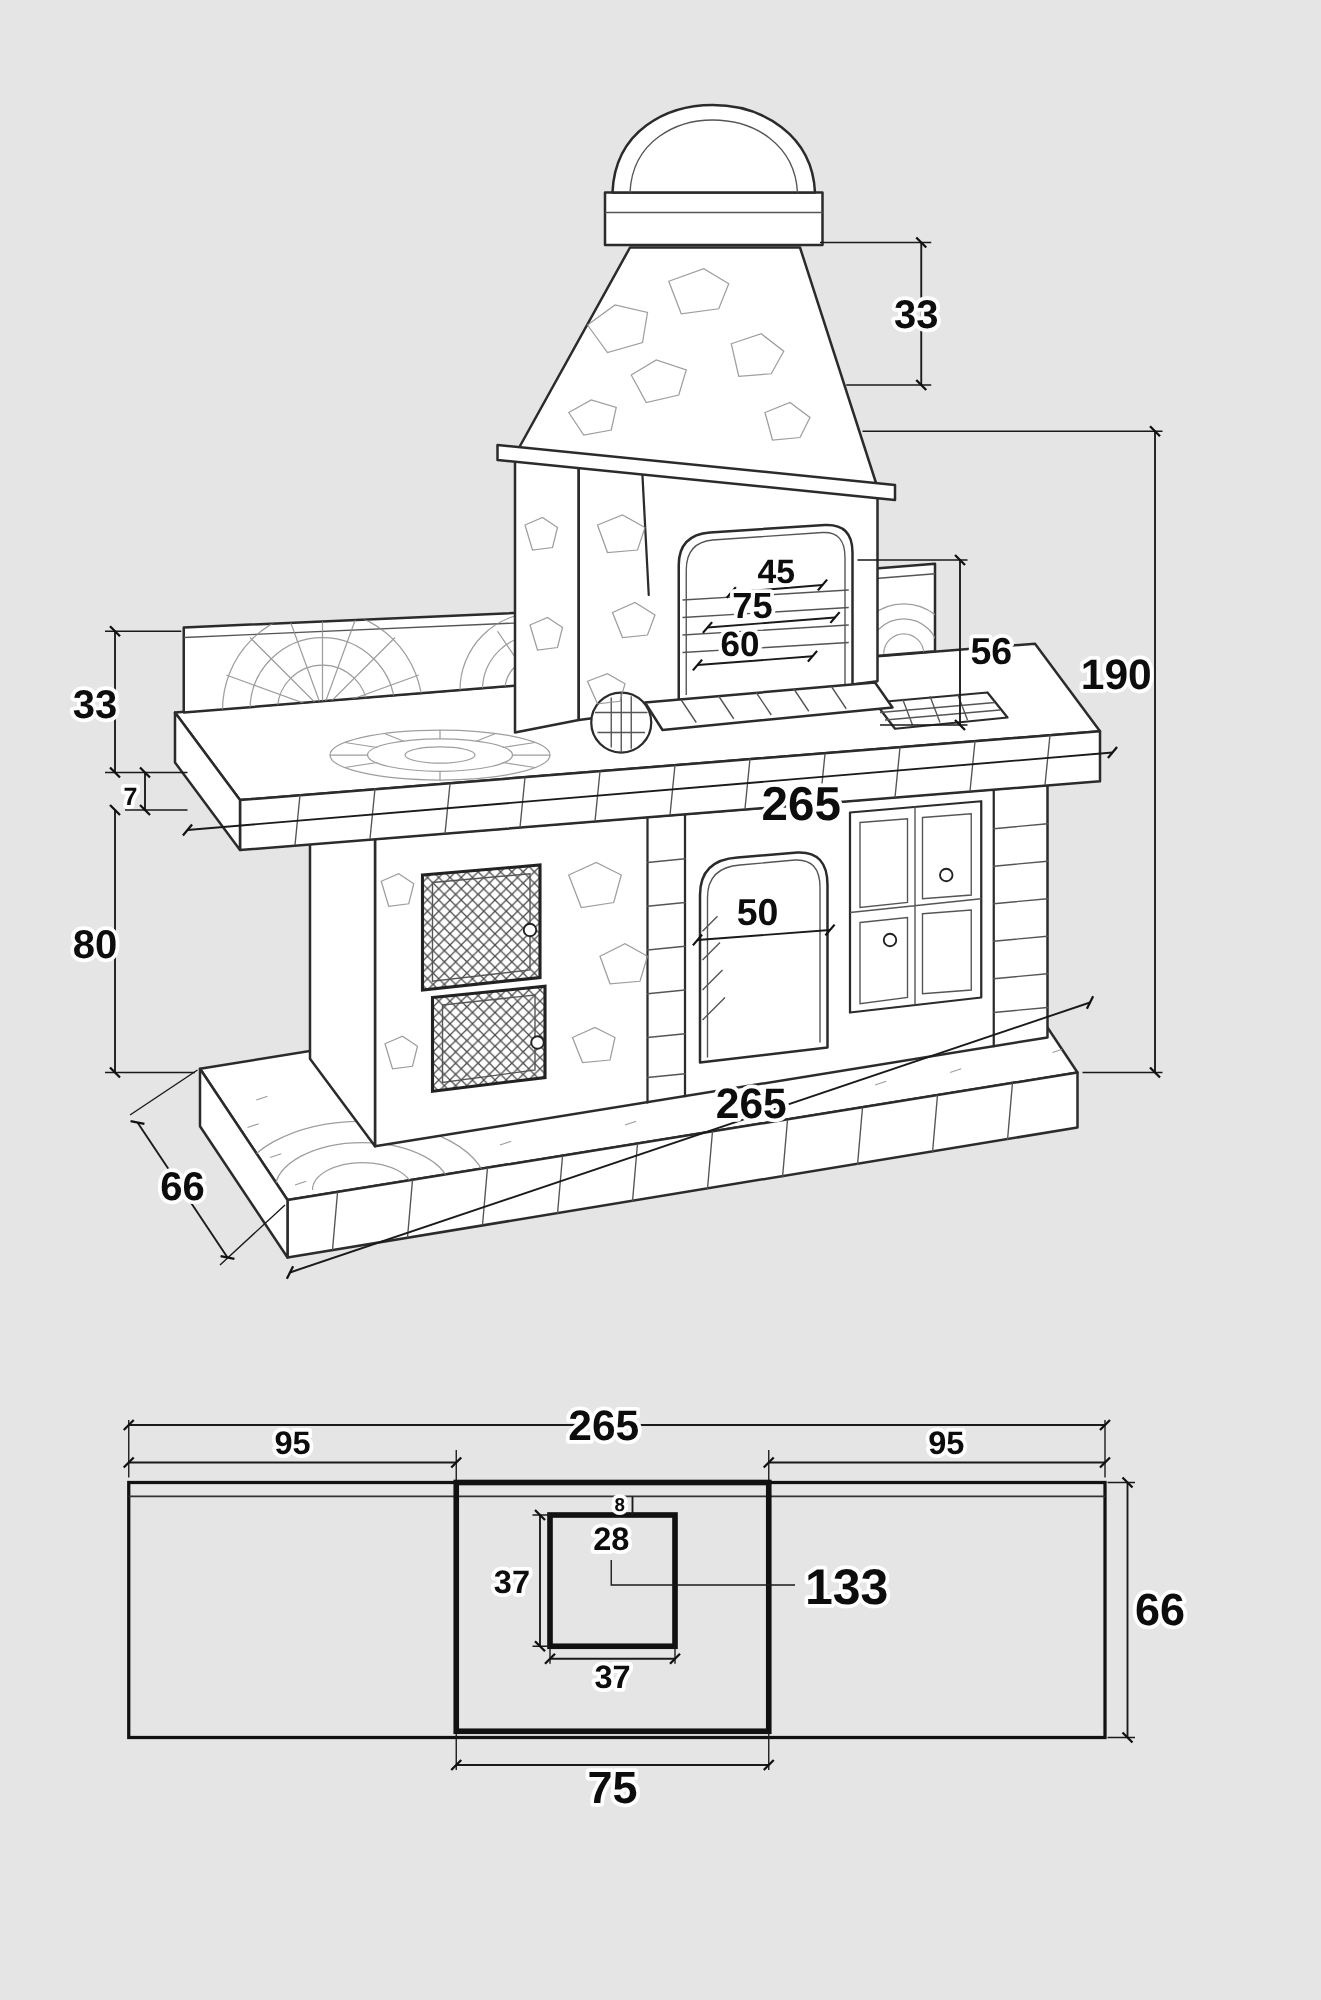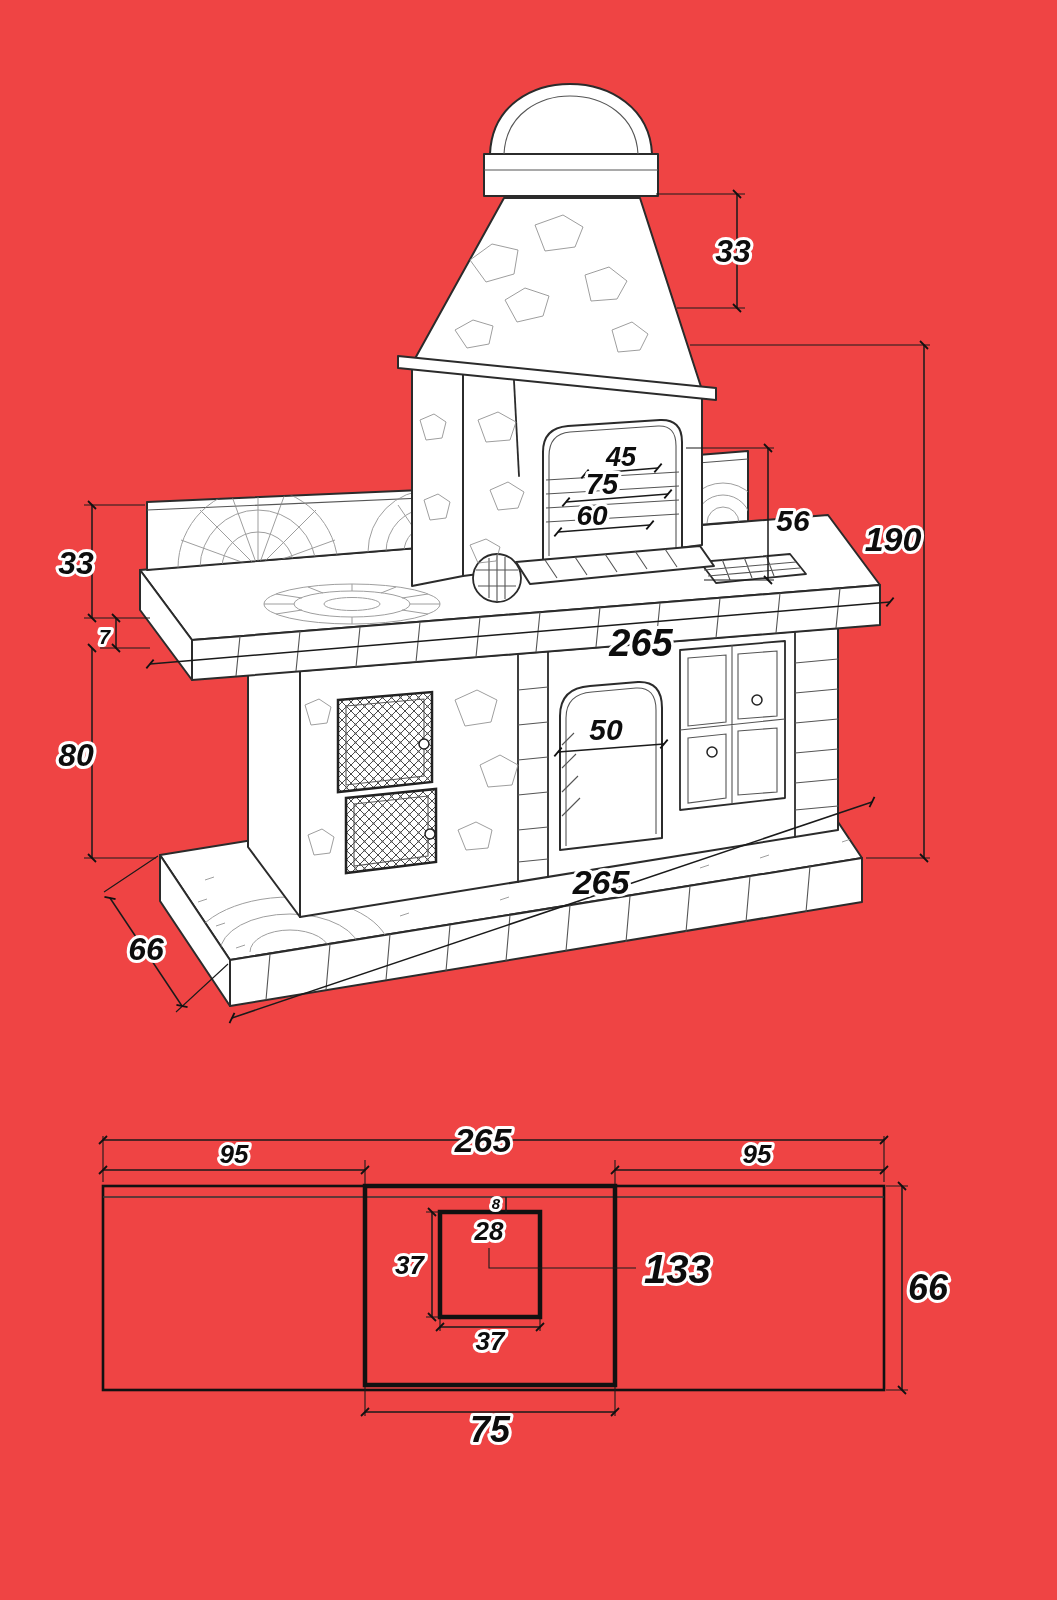--- a/index.html
+++ b/index.html
@@ -1,16 +1,16 @@
 <!DOCTYPE html>
 <html><head>
 <meta charset="utf-8">
 <style>
   html,body{margin:0;padding:0;background:#ffffff;}
-  .canvas{width:1057px;height:1600px;background:#ef4444;position:relative;overflow:hidden;font-style:italic;}
+  .canvas{width:1057px;height:1600px;background:#e5e5e5;position:relative;overflow:hidden;}
   svg{position:absolute;left:0;top:0;}
   .face{fill:#ffffff;stroke:#2b2b2b;stroke-width:2;stroke-linejoin:round;}
   .ln{fill:none;stroke:#2b2b2b;stroke-width:1.8;stroke-linejoin:round;stroke-linecap:round;}
   .thin{fill:none;stroke:#555555;stroke-width:1.1;}
   .tex{fill:none;stroke:#8d8d8d;stroke-width:1;opacity:.85;}
   .dimln{fill:none;stroke:#1a1a1a;stroke-width:1.5;}
   .xln{fill:none;stroke:#1a1a1a;stroke-width:1.1;}
   .lbl{font-family:"Liberation Sans",sans-serif;font-weight:700;fill:#0d0d0d;
        paint-order:stroke;stroke:#ffffff;stroke-width:6px;stroke-linejoin:round;}
   .p1{fill:none;stroke:#333333;stroke-width:1.4;}

